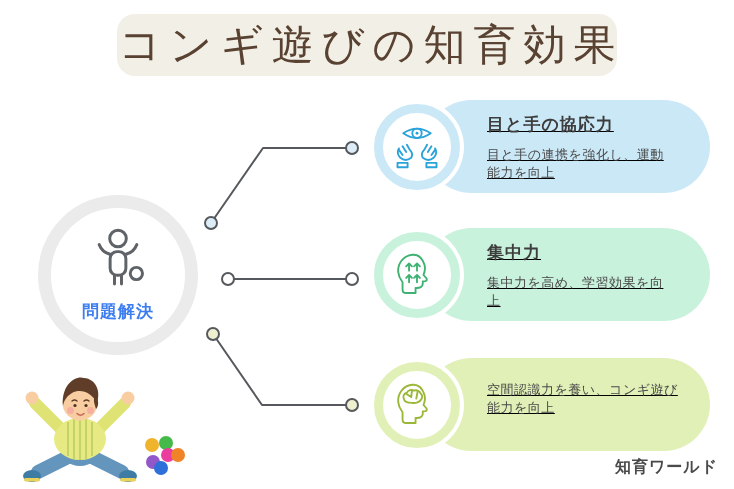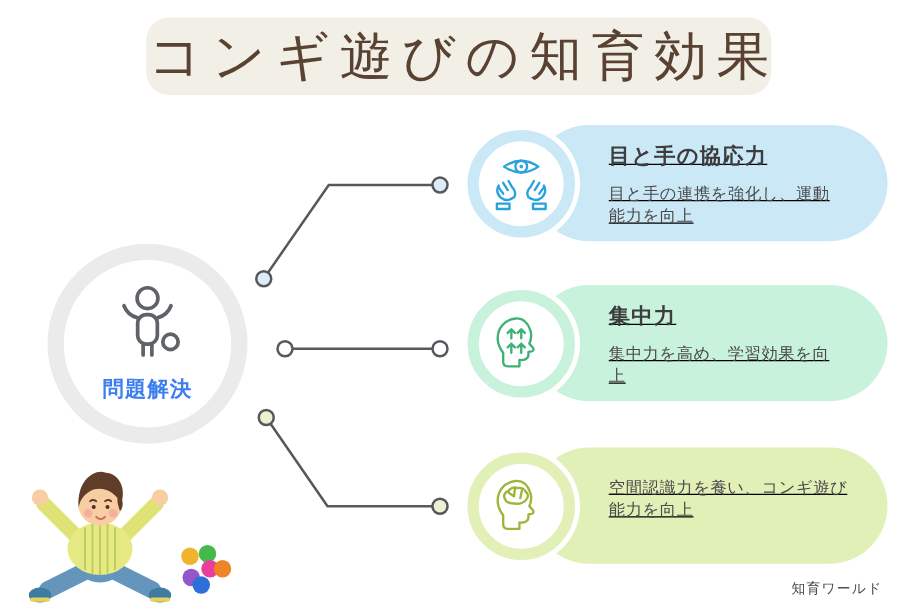--- a/index.html
+++ b/index.html
@@ -82,22 +82,22 @@
   
   .ball{position:absolute;width:14px;height:14px;border-radius:50%;}
   .ball-1{left:145px;top:438px;}
   .ball-2{left:159px;top:436px;}
   .ball-3{left:161px;top:448px;}
   .ball-4{left:171px;top:448px;}
   .ball-5{left:146px;top:455px;}
   .ball-6{left:154px;top:461px;}
   
   .footer-brand{
-    position:absolute;right:28px;bottom:11px;
-    font-size:11px;font-weight:400;color:var(--footer-color,#4a4a4a);
+    position:absolute;right:16px;bottom:11px;
+    font-size:16px;font-weight:700;color:var(--footer-color,#4a4a4a);
     letter-spacing:1px;
   }
 </style>
 </head>
 <body>
 
 <div class="canvas">
 
   <div class="banner">
     <div class="banner-title">コンギ遊びの知育効果</div>

